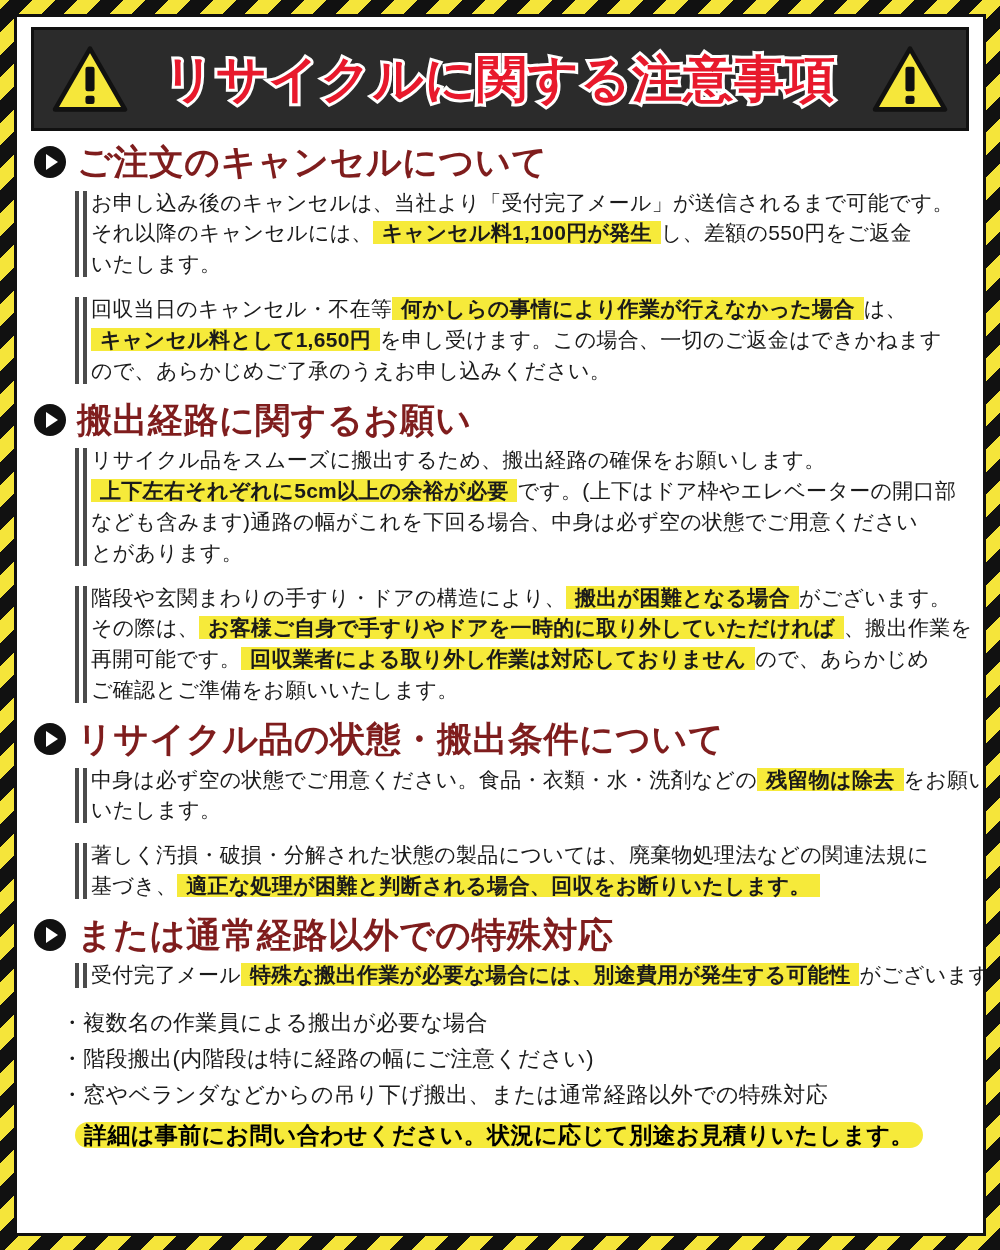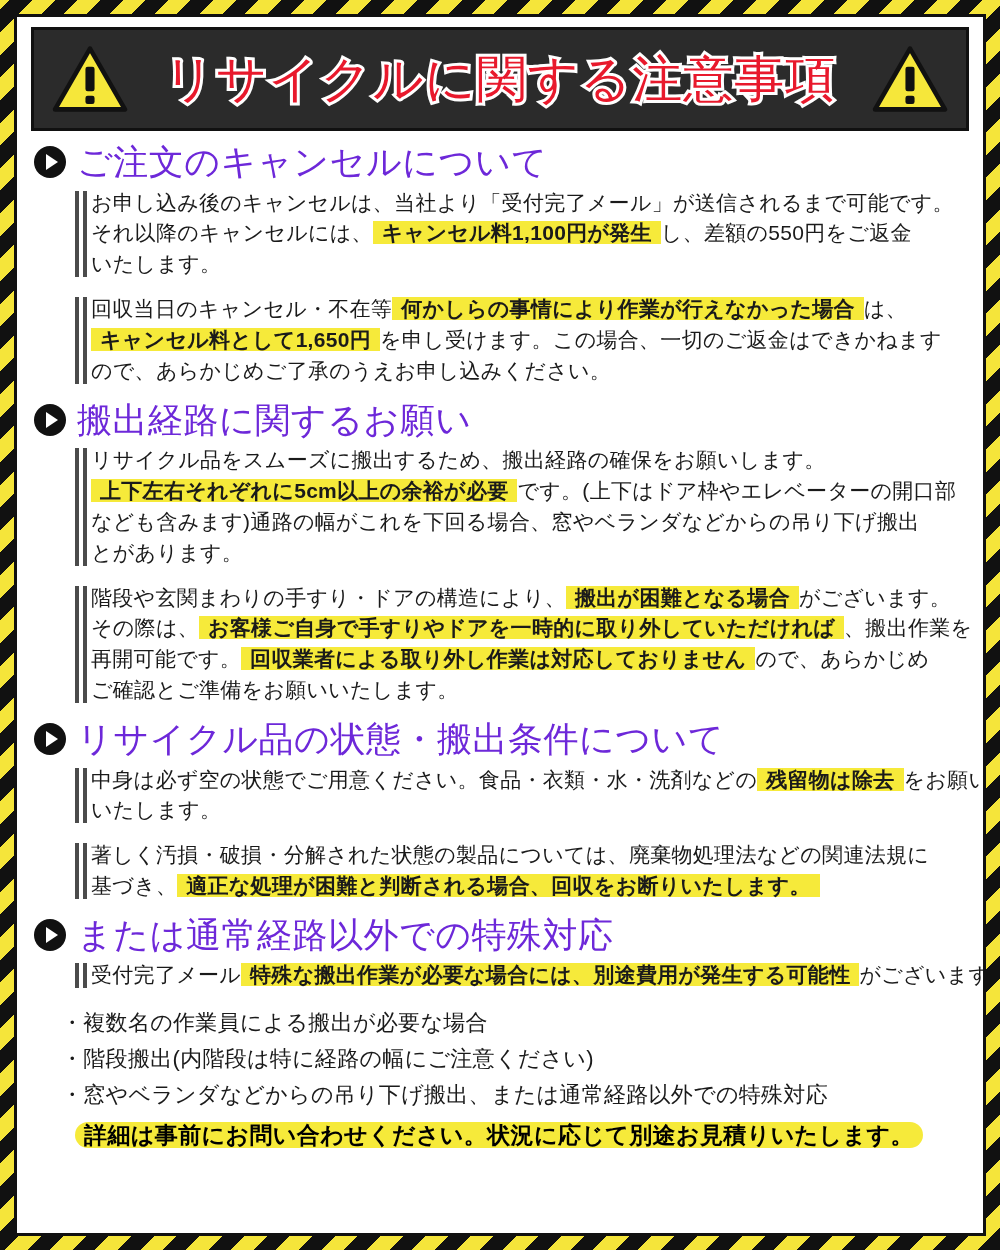--- a/index.html
+++ b/index.html
@@ -41,21 +41,21 @@
     height: 104px;
     background: #2b2b2b;
     border: 3px solid #111;
     display: flex;
     align-items: center;
     justify-content: center;
     margin-bottom: 12px;
   }
   .banner-title {
     font-size: 50px;
-    font-weight: normal;
+    font-weight: bold;
     letter-spacing: 1px;
     color: #e8192c;
     -webkit-text-stroke: 6px #ffffff;
     paint-order: stroke fill;
     text-align: center;
     line-height: 1;
     white-space: nowrap;
   }
   .warn {
     position: absolute;
@@ -77,22 +77,22 @@
     margin: 10px 0 6px 2px;
   }
   .bullet-tri {
     width: 34px; height: 34px;
     flex: 0 0 34px;
     position: relative;
   }
   .bullet-tri svg { display:block; width:100%; height:100%; }
   .sec-title {
     font-size: 35px;
-    font-weight: normal;
-    color: #6d28d9;
+    font-weight: bold;
+    color: #7f1d1d;
     line-height: 1.1;
     letter-spacing: 0.5px;
   }
 
   
   .block {
     position: relative;
     margin: 0 0 14px 44px;
     padding-left: 16px;
   }
@@ -189,21 +189,21 @@
               <svg viewBox="0 0 34 34">
                 <circle cx="17" cy="17" r="16" fill="#111"></circle>
                 <path d="M13 9 L25 17 L13 25 Z" fill="#fff"></path>
               </svg>
             </span>
             <span class="sec-title">搬出経路に関するお願い</span>
           </div>
           <div class="block">
             <div class="line"><span>リサイクル品をスムーズに搬出するため、搬出経路の確保をお願いします。</span></div>
             <div class="line"><span class="hl">上下左右それぞれに5cm以上の余裕が必要</span><span>です。(上下はドア枠やエレベーターの開口部</span></div>
-            <div class="line"><span>なども含みます)通路の幅がこれを下回る場合、窓やベランダなどからの吊り下げ搬出</span></div>
+            <div class="line"><span>なども含みます)通路の幅がこれを下回る場合、中身は必ず空の状態でご用意ください</span></div>
             <div class="line"><span>とがあります。</span></div>
           </div>
           <div class="block">
             <div class="line"><span>階段や玄関まわりの手すり・ドアの構造により、</span><span class="hl">搬出が困難となる場合</span><span>がございます。</span></div>
             <div class="line"><span>その際は、</span><span class="hl">お客様ご自身で手すりやドアを一時的に取り外していただければ</span><span>、搬出作業を</span></div>
             <div class="line"><span>再開可能です。</span><span class="hl">回収業者による取り外し作業は対応しておりません</span><span>ので、あらかじめ</span></div>
             <div class="line"><span>ご確認とご準備をお願いいたします。</span></div>
           </div>
         </div>
         <div class="section">

